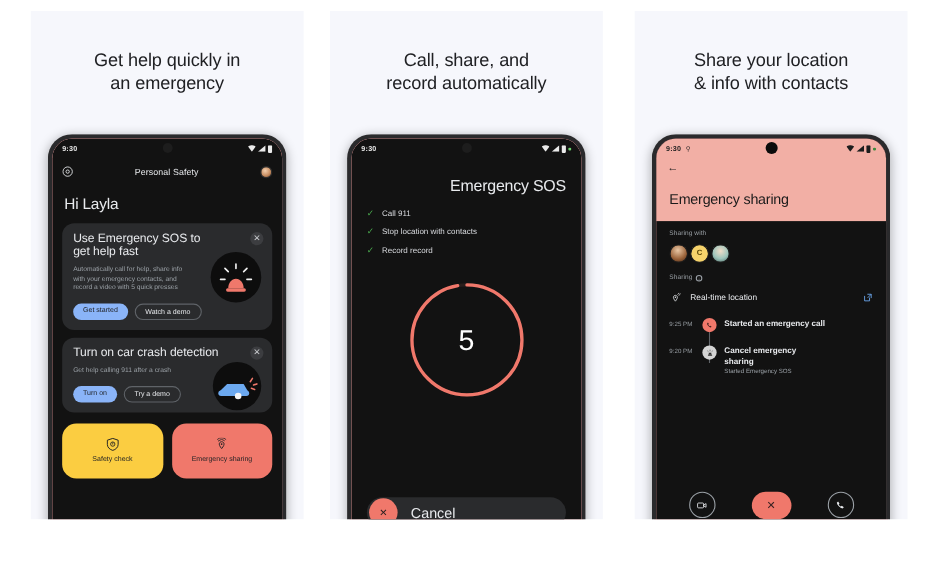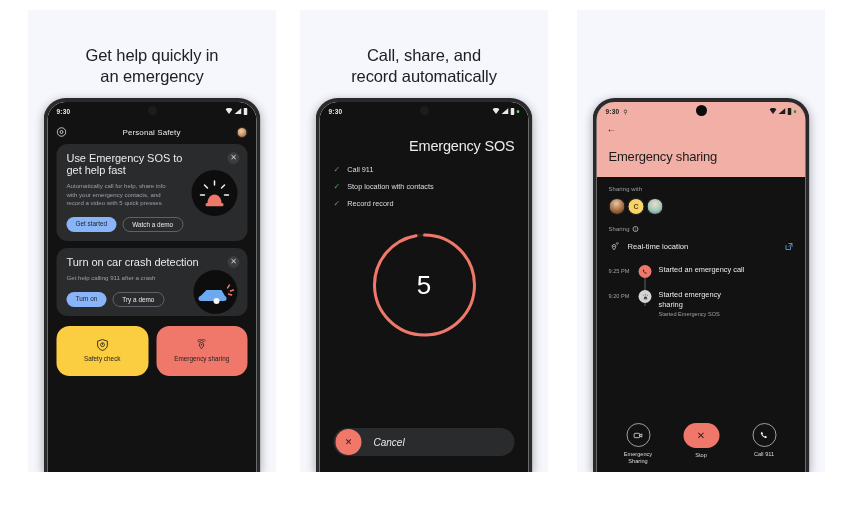--- a/index.html
+++ b/index.html
@@ -25,22 +25,22 @@
     position: absolute; top: 35px; left: 0; width: 100%;
     text-align: center;
     font-size: 16.5px; line-height: 21px; color: #202124;
     letter-spacing: -0.1px; font-weight: 400;
     white-space: pre-line;
   }
 
   
   .phone {
     position: absolute; left: 50%; transform: translateX(-50%);
-    top: 88px; width: 217px; height: 375px;
-    background: #e5e5e5;
+    top: 112px; width: 217px; height: 375px;
+    background: #fca5a5;
     border: 4px solid #2a2a2c;
     border-bottom: none;
     border-radius: 22px 22px 0 0;
     box-shadow: 0 2px 10px rgba(0,0,0,.30);
     overflow: hidden;
   }
   .screen {
     position: absolute; inset: 0;
     background: #121212; border-radius: 18px 18px 0 0;
     overflow: hidden;
@@ -143,21 +143,21 @@
     position: absolute; left: 14px; right: 14px; bottom: 17px;
     height: 28px; border-radius: 16px; background: #2a2b2d;
     display: flex; align-items: center; padding-left: 2px;
   }
   .cancel-circle {
     width: 26px; height: 26px; border-radius: 50%;
     background: #F0786B; color: #2a2020;
     display: flex; align-items: center; justify-content: center;
     font-size: 9px;
   }
-  .cancel-lbl { color: #e8eaed; font-size: 10px; margin-left: 12px; font-style: italic; }
+  .cancel-lbl { color: #e8eaed; font-size: 13px; margin-left: 12px; }
 
   
   .p3-head { background: #F2AFA5; padding: 0 0 13px; }
   .p3-head .statusbar { color: #1d1d1d; }
   .p3-back { padding: 2px 10px 0; font-size: 10px; color: #1d1d1d; line-height: 14px; }
   .p3-htitle {
     padding: 13px 12px 0; color: #1b1b1b;
     font-size: 13px; font-weight: 400; letter-spacing: -.2px;
   }
   .p3-body { padding: 9px 12px 0; }
@@ -184,21 +184,21 @@
     width: 13px; height: 13px; border-radius: 50%;
     display: flex; align-items: center; justify-content: center;
     flex: 0 0 13px; margin-top: 1px; z-index: 2;
   }
   .tl-dot.red { background: #F0786B; }
   .tl-dot.grey { background: #d4d4d4; }
   .tl-line {
     position: absolute; left: 36px; top: 14px; width: 1px; height: 28px;
     background: #5f6368; z-index: 1;
   }
-  .tl-txt { color: #e8eaed; font-size: 7.4px; line-height: 9.5px; padding-top: 1px; }
+  .tl-txt { color: #e8eaed; font-size: 7.4px; line-height: 9.5px; padding-top: 1px; font-weight: bold; }
   .tl-sub { color: #9aa0a6; font-size: 5.6px; margin-top: 2px; }
   .p3-actions {
     position: absolute; left: 0; right: 0; bottom: 8px;
     display: flex; justify-content: space-around; align-items: flex-start;
     padding: 0 10px;
   }
   .act { display: flex; flex-direction: column; align-items: center; gap: 4px; width: 46px; }
   .act-ico {
     width: 24px; height: 24px; border-radius: 50%;
     border: .8px solid #9aa0a6;
@@ -246,20 +246,21 @@
 
         <div class="p1-appbar">
           <svg width="10" height="10" viewBox="0 0 20 20">
             <circle cx="10" cy="10" r="8.5" fill="none" stroke="#e8eaed" stroke-width="1.6"></circle>
             <circle cx="10" cy="10" r="3" fill="none" stroke="#e8eaed" stroke-width="1.6"></circle>
           </svg>
           <span class="title">Personal Safety</span>
           <span class="avatar-sm"></span>
         </div>
 
+        <div class="greeting">Hi Layla</div>
 
         <div class="card">
           <div class="card-x">✕</div>
           <div class="card-h">Use Emergency SOS to get help fast</div>
           <div class="card-b">Automatically call for help, share info with your emergency contacts, and record a video with 5 quick presses</div>
           <div class="card-art">
             <svg width="46" height="46" viewBox="0 0 46 46">
               <g stroke="#f2f2f2" stroke-width="1.5" stroke-linecap="round">
                 <line x1="23" y1="11" x2="23" y2="15"></line>
                 <line x1="13" y1="15" x2="16" y2="18"></line>
@@ -383,20 +384,22 @@
         <div class="cancel-bar">
           <span class="cancel-circle">✕</span>
           <span class="cancel-lbl">Cancel</span>
         </div>
 
       </div>
     </div>
   </div>
 
   <div class="panel" id="panel-3">
+    <div class="panel-title">Share your location
+&amp; info with contacts</div>
 
     <div class="phone">
       <div class="side-btn" style="top:86px;height:22px"></div>
       <div class="side-btn" style="top:116px;height:36px"></div>
       <div class="screen">
 
         <div class="p3-head">
           <div class="statusbar">
             <span class="sb-time">9:30</span>
             <span class="sb-mini">⚲</span>
@@ -470,21 +473,21 @@
                   <path d="M5 11c0-2.3 1.3-4.2 3-4.2s3 1.9 3 4.2Z" fill="#2f2f2f"></path>
                   <rect x="4" y="11" width="8" height="1.6" rx=".8" fill="#2f2f2f"></rect>
                   <g stroke="#2f2f2f" stroke-width="1" stroke-linecap="round">
                     <line x1="8" y1="2.4" x2="8" y2="4"></line>
                     <line x1="3.6" y1="4.2" x2="4.8" y2="5.3"></line>
                     <line x1="12.4" y1="4.2" x2="11.2" y2="5.3"></line>
                   </g>
                 </svg>
               </span>
               <span>
-                <span class="tl-txt" style="display:block;width:78px">Started emergency sharing</span>
+                <span class="tl-txt" style="display:block;width:78px">Cancel emergency sharing</span>
                 <span class="tl-sub" style="display:block">Started Emergency SOS</span>
               </span>
             </div>
           </div>
         </div>
 
         <div class="p3-actions">
           <div class="act">
             <span class="act-ico">
               <svg width="11" height="11" viewBox="0 0 20 20">

